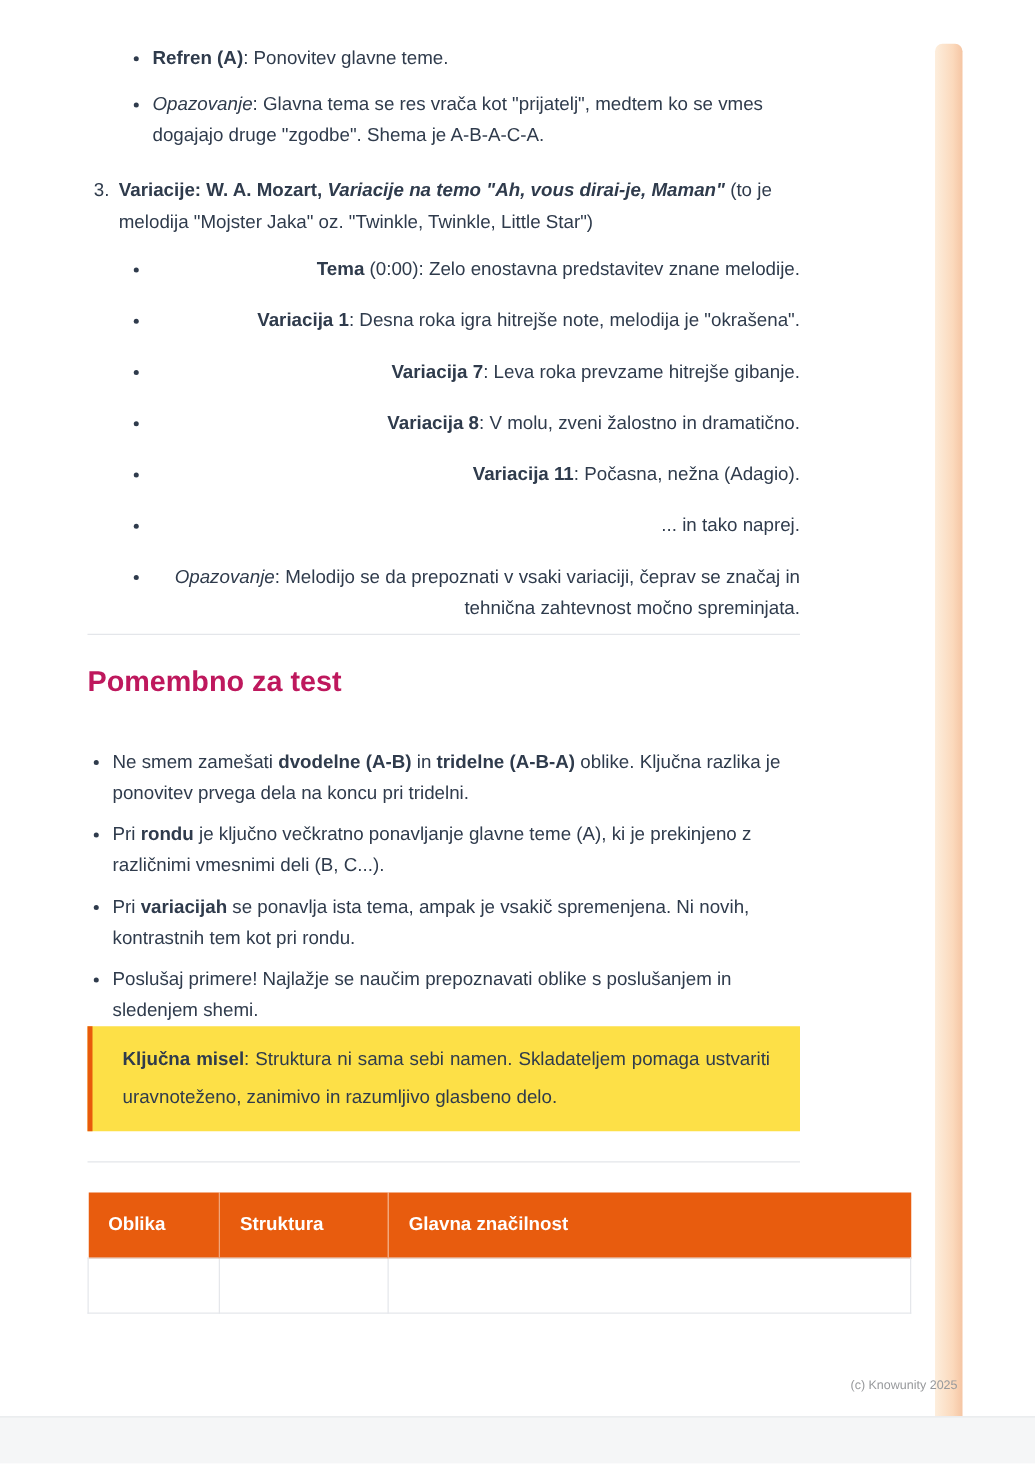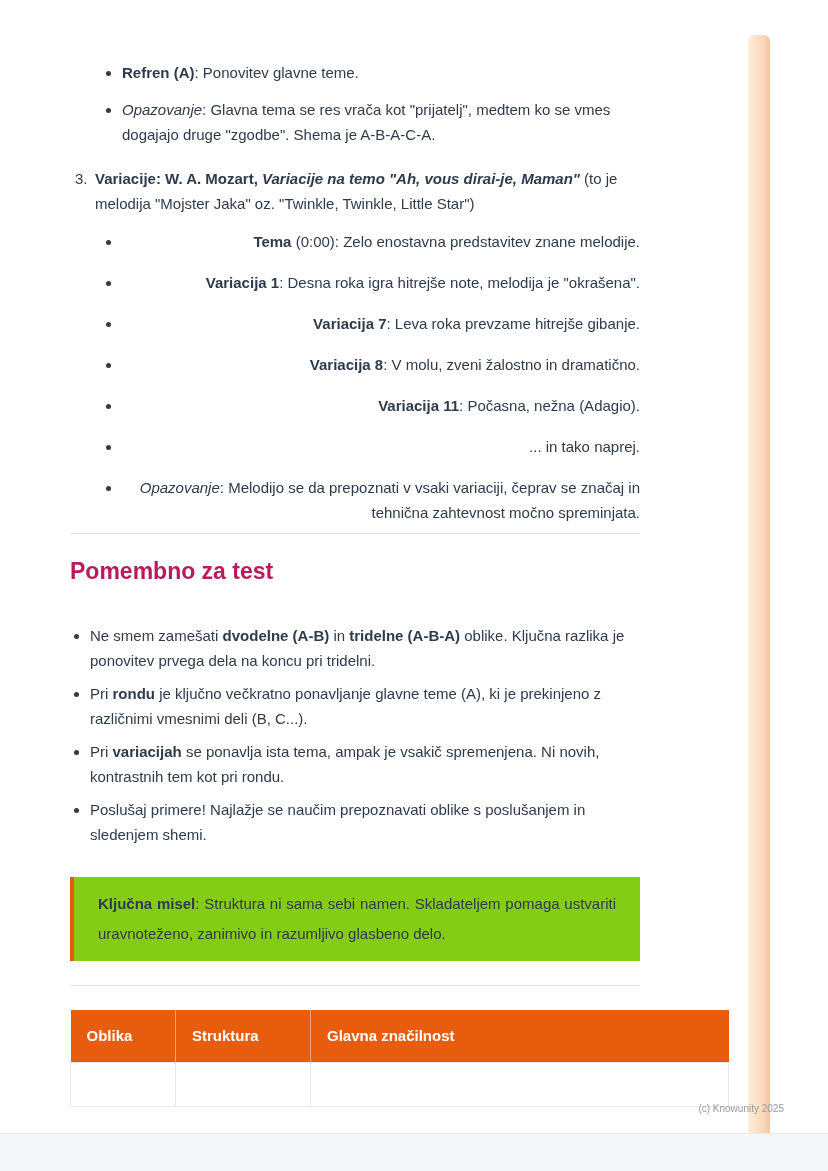--- a/index.html
+++ b/index.html
@@ -29,21 +29,21 @@
     top: 0;
     width: 570px;
     font-size: 15px;
     line-height: 25px;
     z-index: 2;
   }
   .b { font-weight: 700; }
   .i { font-style: italic; }
 
   ul { margin: 0; padding: 0; list-style: disc outside; }
-  ul.intro-list { margin-top: 60px; padding-left: 52px; }
+  ul.intro-list { margin-top: 34px; padding-left: 52px; }
   ul.intro-list li + li { margin-top: 12px; }
   ul.mozart-list { margin-top: 13px; padding-left: 52px; text-align: right; }
   ul.mozart-list li + li { margin-top: 16px; }
   ul.test-list { margin-top: 38px; padding-left: 20px; }
   ul.test-list li + li { margin-top: 8px; }
 
   .numbered { margin-top: 19px; display: flex; }
   .numbered .num { flex: 0 0 20px; margin-left: 5px; }
   .numbered .ntext { flex: 1; }
 
@@ -58,22 +58,22 @@
   h2.section-heading {
     margin: 0;
     font-size: 23px;
     line-height: 28px;
     font-weight: 700;
     color: #be185d;
   }
   h2.h2-summary { margin-top: 24px; }
 
   .callout {
-    margin-top: 30px;
-    background: #84cc16;
+    margin-top: 0;
+    background: #fde047;
     border-left: 4px solid #e8590c;
     padding: 12px 24px;
     line-height: 30px;
     text-align: justify;
   }
 
   table.summary-table {
     margin-top: 24px;
     width: 659px;
     border-collapse: collapse;
@@ -98,21 +98,21 @@
     padding: 15px 16px;
     vertical-align: top;
     background: #ffffff;
   }
   table.summary-table td.cell-bold { font-weight: 700; }
   table.summary-table tr.partial-row td { height: 44px; padding: 0 16px; }
 
   .watermark {
     position: absolute;
     top: 1103px;
-    right: 44px;
+    right: 62px;
     font-size: 10px;
     line-height: 12px;
     color: #97999c;
     z-index: 4;
   }
   .page-gap {
     position: absolute;
     left: 0;
     right: 0;
     bottom: 0;

